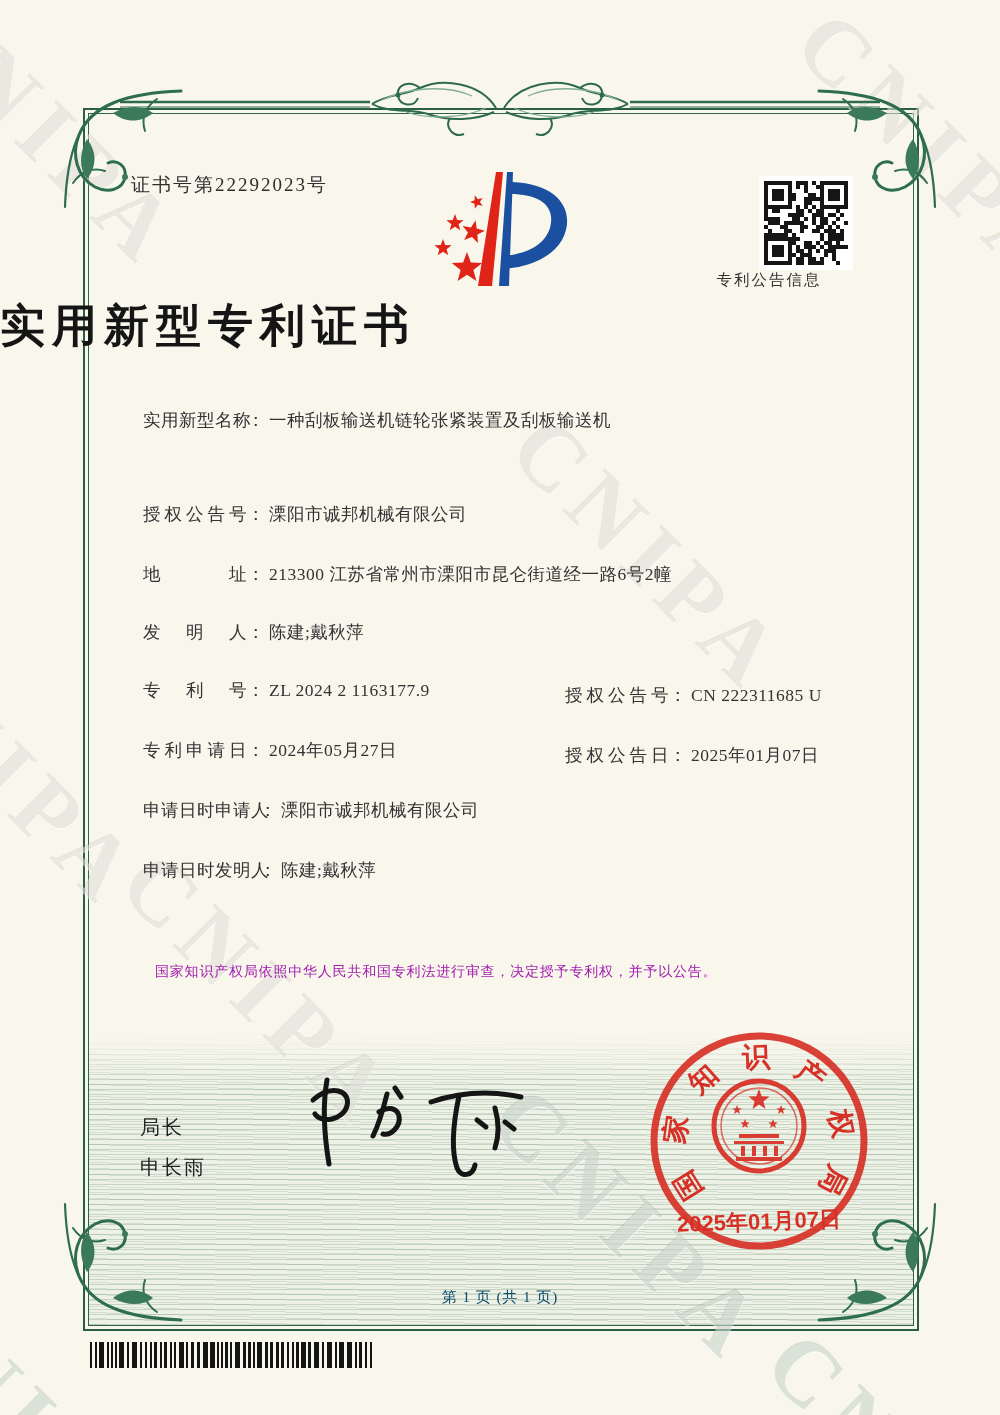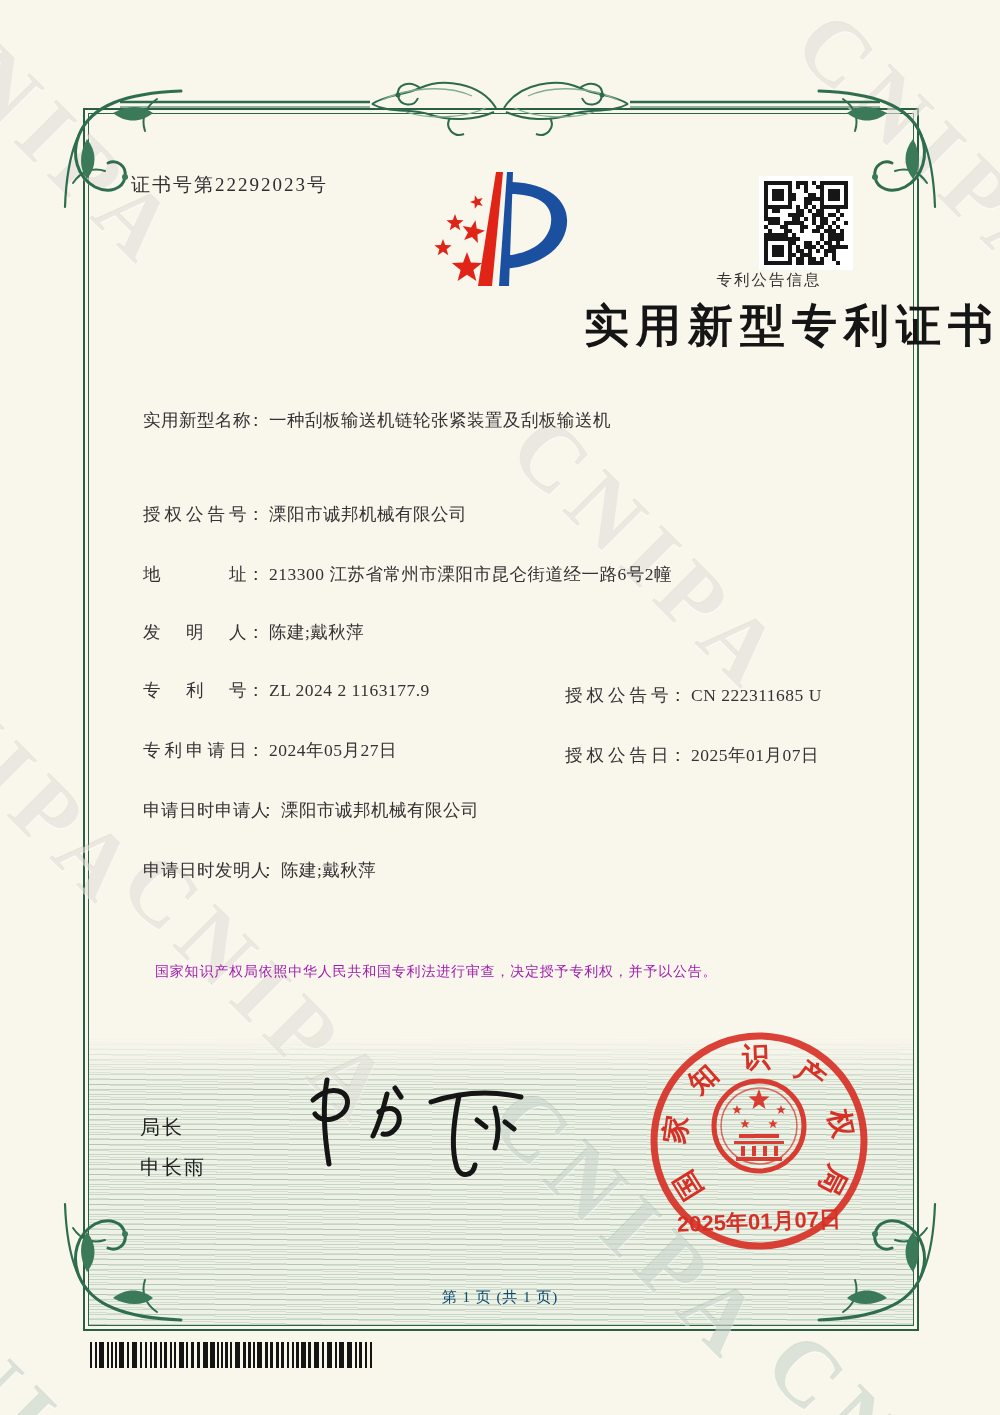--- a/index.html
+++ b/index.html
@@ -22,21 +22,21 @@
   .fl{position:absolute;z-index:2;}
   .fl.tr{transform:scaleX(-1);} .fl.bl{transform:scaleY(-1);} .fl.br{transform:scale(-1,-1);}
   .topor{position:absolute;left:120px;top:74px;z-index:2;}
   
   .content{position:absolute;inset:0;z-index:3;border-radius:8px;}
   .certno{position:absolute;left:131px;top:172px;font-size:19px;letter-spacing:2px;color:#2e2e2e;}
   .logo{position:absolute;left:410px;top:166px;}
   .qr{position:absolute;left:759px;top:176px;}
   .qrcap{position:absolute;left:704px;top:270px;width:130px;text-align:center;font-size:15.5px;
          letter-spacing:2px;color:#333;}
-  .title{position:absolute;left:0;top:296px;width:100%;text-align:right;font-size:45px;
+  .title{position:absolute;left:0;top:296px;width:100%;text-align:left;font-size:45px;
          font-weight:bold;letter-spacing:7px;color:#151515;}
   .frow{position:absolute;left:143px;font-size:17.5px;color:#333;letter-spacing:.5px;white-space:nowrap;}
   .flabel{display:inline-block;width:104px;text-align:justify;text-align-last:justify;}
   .flabel.w7{width:116px;}
   .colon{display:inline-block;width:16px;}
   .fvalue{margin-left:6px;}
   .rcol{position:absolute;left:422px;top:5px;}
   .stm{position:absolute;font-size:14px;color:#a21caf;letter-spacing:.8px;white-space:nowrap;}
   .stm1{left:155px;top:963px;} .stm2{left:102px;top:999px;}
   .signer{position:absolute;left:140px;font-family:"Liberation Sans","DejaVu Sans",sans-serif;

